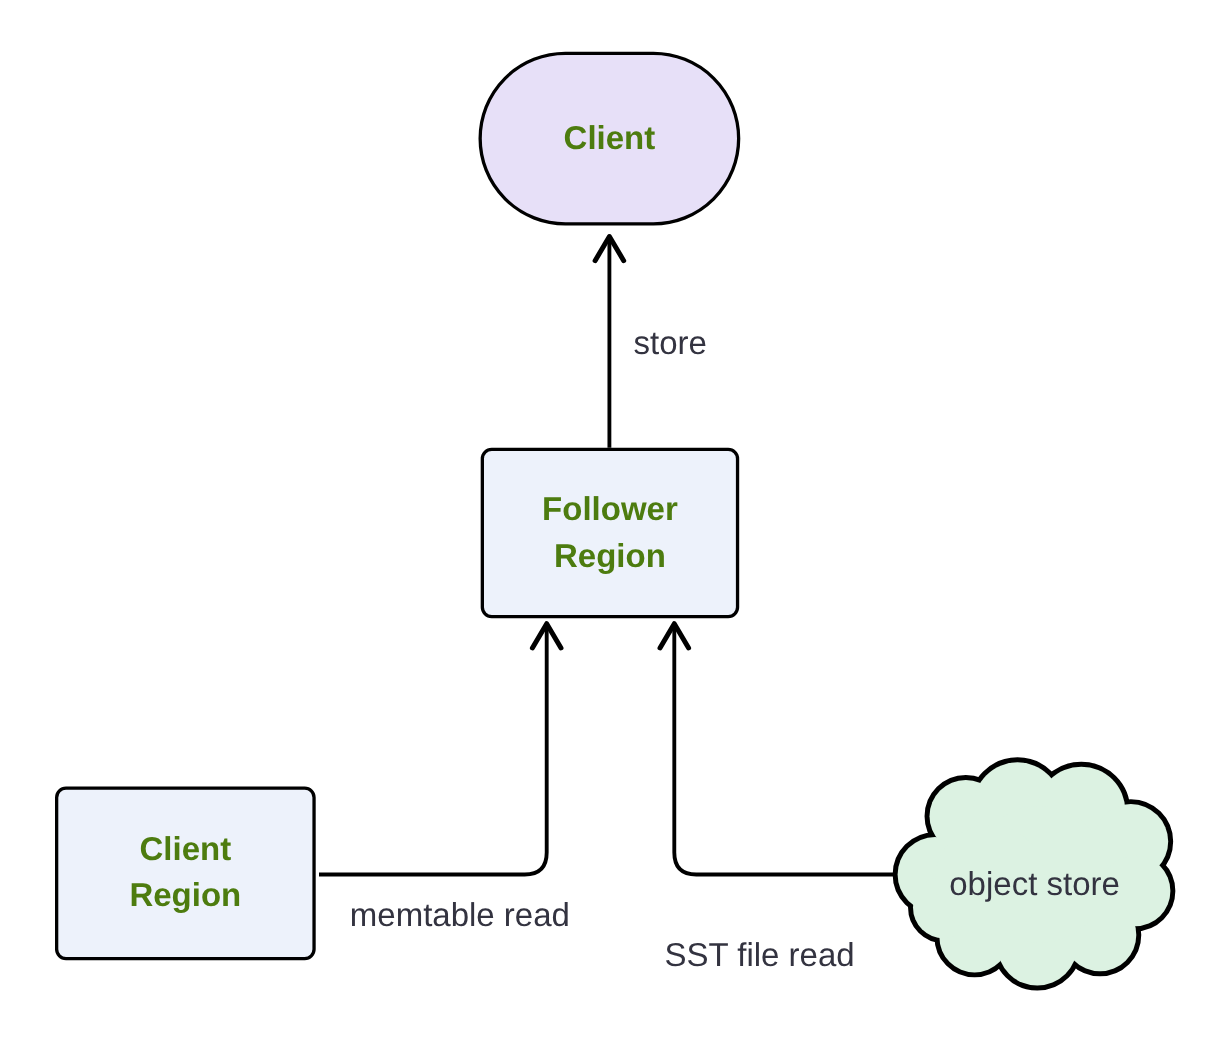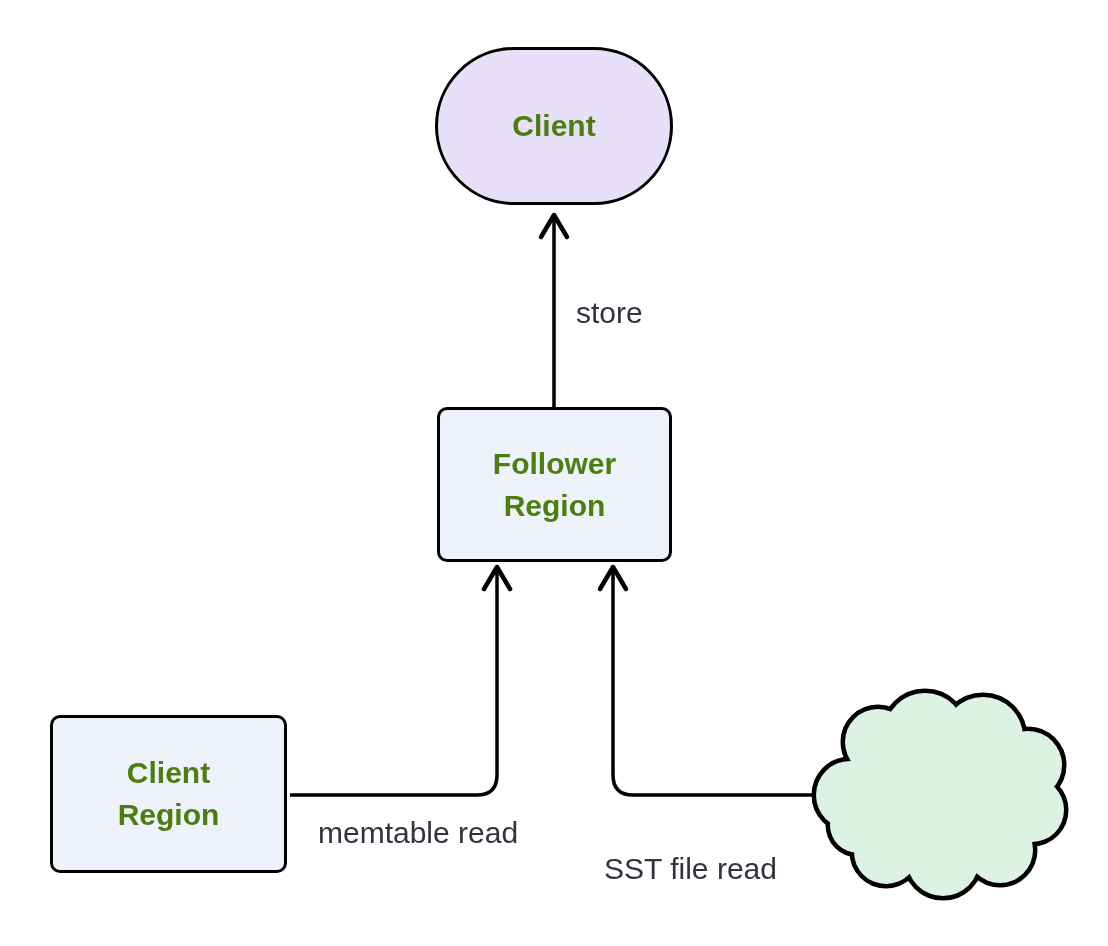--- a/index.html
+++ b/index.html
@@ -121,18 +121,19 @@
     </span>
   </div>
 
   <div class="node rect node-leader" style="background-color: rgb(237, 242, 251);">
     <span>
       <span>Client</span><br>
       <span>Region</span>
     </span>
   </div>
 
+  <div class="label-cloud">object store</div>
 
   <div class="edge-label label-merge">store</div>
   <div class="edge-label label-memtable">memtable read</div>
   <div class="edge-label label-sst">SST file read</div>
 
 </div>
 
 </body></html>

